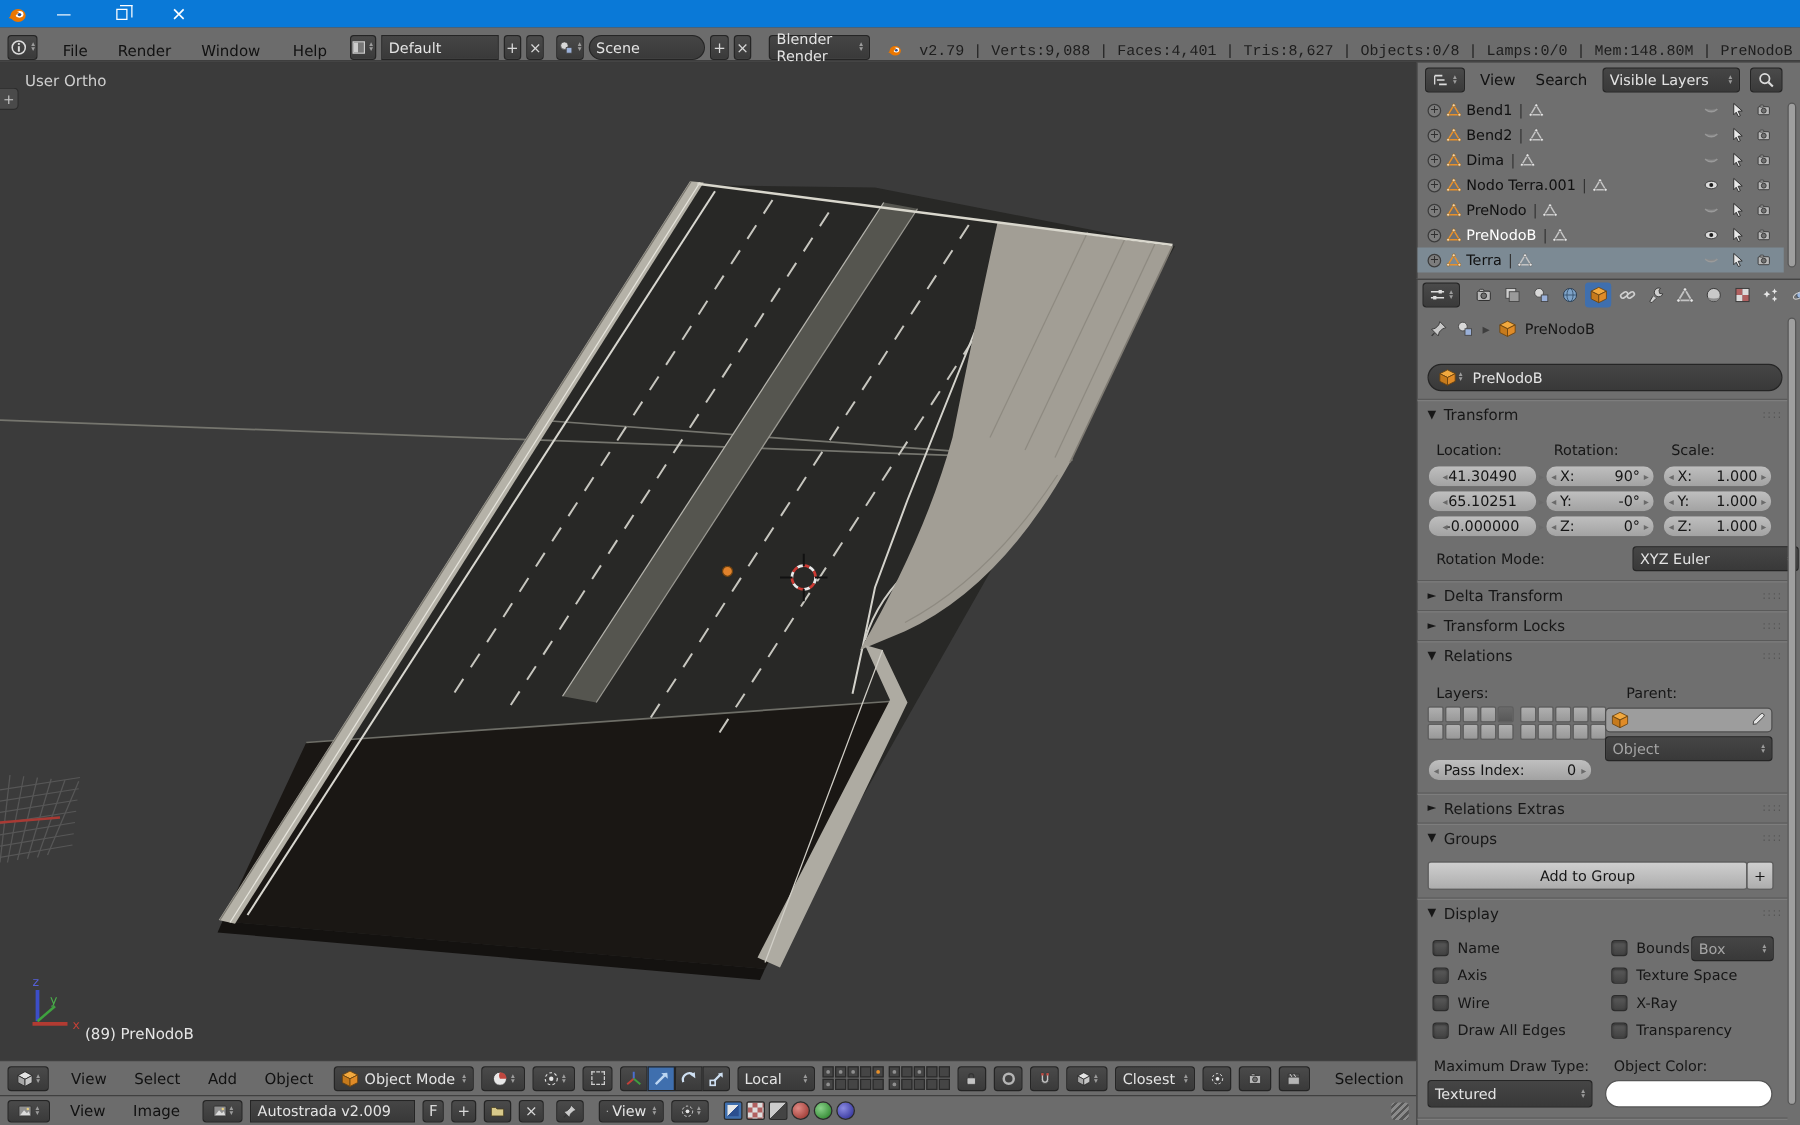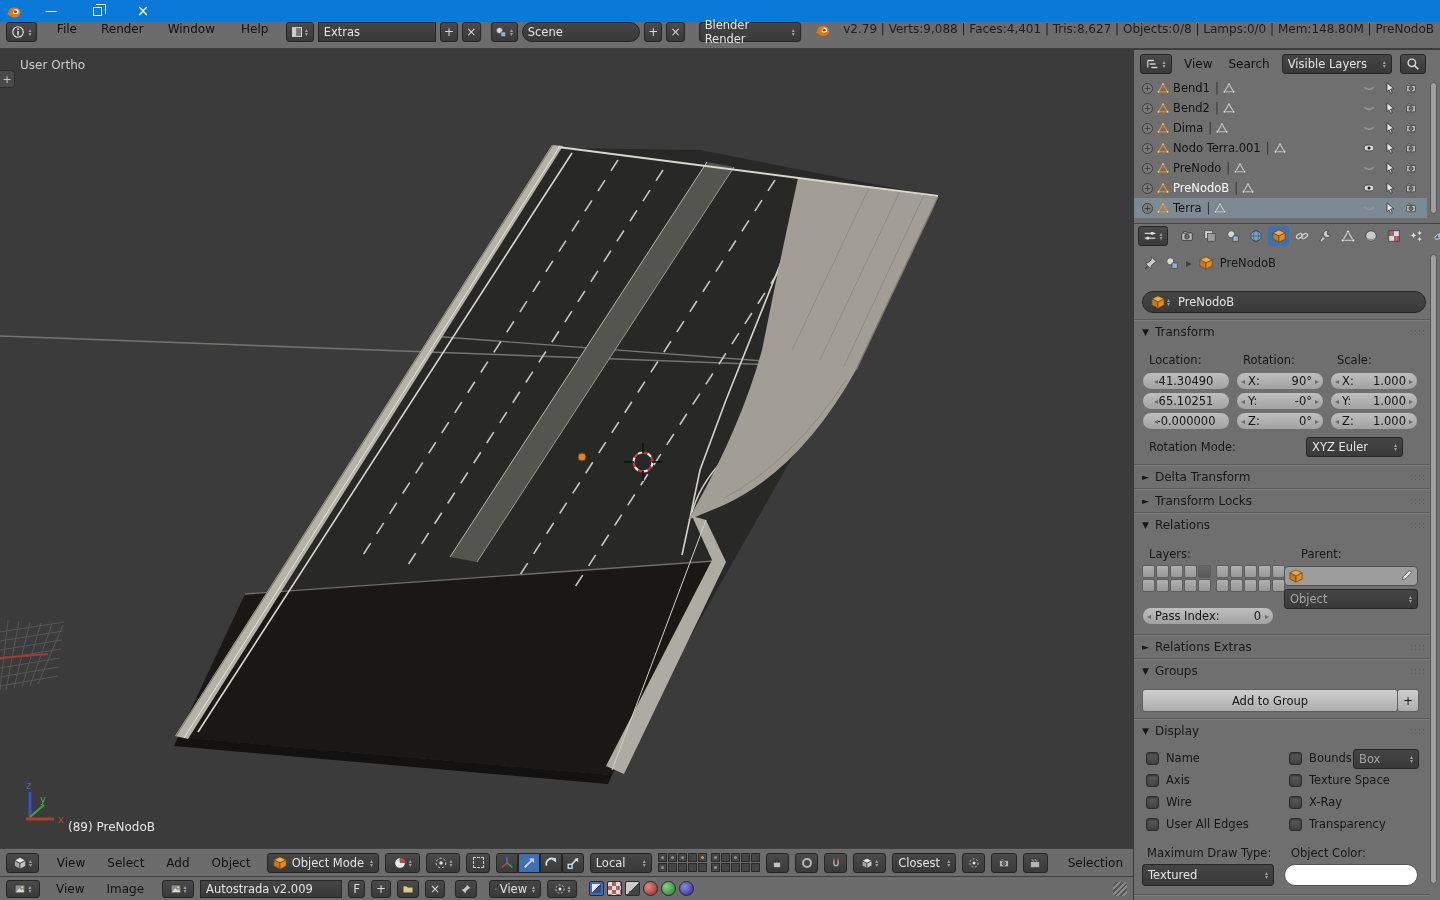--- a/index.html
+++ b/index.html
@@ -28,22 +28,22 @@
   .btnL { background:linear-gradient(#cfcfcf,#adadad); border:1px solid #5f5f5f; border-radius:3px;
     color:#151515; font-size:11.5px; display:flex; align-items:center; justify-content:center; }
   .cb { width:13px; height:13px; border-radius:3px; border:1px solid #2c2c2c;
     background:linear-gradient(#5c5c5c,#424242); box-shadow:inset 0 1px 2px rgba(0,0,0,.45); }
   .pgrip { color:#565656; font-size:9px; letter-spacing:1px; }
   .i16 { width:16px; height:16px; } .i14 { width:14px; height:14px; } .i12 { width:12px; height:12px; }
   .griphatch { background:repeating-linear-gradient(135deg,#8a8a8a 0 2px,#555 2px 4px); }
 
   
   #infobar { position:absolute; top:22px; left:0; width:1440px; height:27px; background:#6c6c6c;
-    border-bottom:1px solid #3e3e3e; display:flex; align-items:flex-start; gap:4px; padding:0 6px; }
-  #infobar .stats { color:#1d1d1d; font-size:12px; margin-left:10px; white-space:nowrap; }
+    border-bottom:1px solid #3e3e3e; display:flex; align-items:flex-end; gap:4px; padding:0 6px; }
+  #infobar .stats { color:#1d1d1d; font-size:12px; margin-left:10px; white-space:nowrap;font-family:Liberation Mono, monospace; }
 
   
   #viewport { position:absolute; top:50px; left:0; width:1133px; height:798px; background:#3b3b3b; overflow:hidden; }
   #viewport .ovl { position:absolute; color:#cfcfcf; font-size:12px; }
   #vp-plus { position:absolute; left:0; top:20px; width:15px; height:18px; background:#4a4a4a;
     border:1px solid #2c2c2c; border-left:none; border-radius:0 4px 4px 0; color:#c8c8c8;
     font-size:11px; display:flex; align-items:center; justify-content:center; }
 
   
   #outliner { position:absolute; top:50px; left:1133px; width:307px; height:173px; background:#6f6f6f; border-left:1px solid #383838; }
@@ -285,21 +285,21 @@
   <span class="menu" style="margin-left:14px;margin-right:10px">Help</span>
 
   <div class="tbtn" style="width:30px">
     <span style="display:inline-block;width:10px;height:10px;border:1px solid #ccc;background:linear-gradient(90deg,#ccc 40%,#777 40%)"></span>
     <span class="uds" style="display:flex;flex-direction:column;line-height:4px;font-size:6px;color:#9d9d9d;margin-left:3px">
         <i>▴</i>
         <i>▾</i>
       </span>
   </div>
   <div class="dd" style="width:130px;border-radius:0">
-      <span>Extras</span>
+      <span>Default</span>
     </div>
   <div class="tbtn" style="width:20px">
       <span>+</span>
     </div>
   <div class="tbtn" style="width:20px">
       <span>×</span>
     </div>
 
   <div class="tbtn" style="width:30px;margin-left:6px">
     <svg class="i12">
@@ -773,21 +773,21 @@
       <span class="lr" style="margin-left:3px">▸</span>
   </div>
   <div class="num row" style="top:188px;left:196px;width:88px">
     <span class="lr">◂</span>
       <span style="margin-left:3px">Z:</span>
       <span style="margin-left:auto">1.000</span>
       <span class="lr" style="margin-left:3px">▸</span>
   </div>
 
   <span class="row" style="top:216px;left:15px">Rotation Mode:</span>
-  <div class="dd row" style="top:213px;left:172px;width:97px">
+  <div class="dd row" style="top:213px;left:172px;width:133px">
     <span>XYZ Euler</span>
       <span class="uds">
         <i>▴</i>
         <i>▾</i>
       </span>
   </div>
 
   <div class="pdiv" style="top:240px"></div>
   <div class="phead" style="top:244px">
     <span style="font-size:9px">►</span>
@@ -890,21 +890,21 @@
   <div class="row" style="top:549px;left:12px;gap:7px">
       <span class="cb"></span>
       <span>Axis</span>
     </div>
   <div class="row" style="top:571px;left:12px;gap:7px">
       <span class="cb"></span>
       <span>Wire</span>
     </div>
   <div class="row" style="top:593px;left:12px;gap:7px">
       <span class="cb"></span>
-      <span>User All Edges</span>
+      <span>Draw All Edges</span>
     </div>
 
   <div class="row" style="top:527px;left:155px;gap:7px">
       <span class="cb"></span>
       <span>Bounds</span>
     </div>
   <div class="dd row" style="top:525px;left:219px;width:66px;color:#a5a5a5">
     <span>Box</span>
       <span class="uds">
         <i>▴</i>
@@ -1120,21 +1120,21 @@
 
   <div class="tbtn" style="width:32px;height:18px">
     <svg class="i12">
         <use href="#sym-imageic"></use>
       </svg>
     <span style="display:flex;flex-direction:column;line-height:4px;font-size:6px;color:#9d9d9d;margin-left:2px">
         <i>▴</i>
         <i>▾</i>
       </span>
   </div>
-  <div class="dd" style="width:142px;height:18px;border-radius:0">
+  <div class="dd" style="width:132px;height:18px;border-radius:0">
       <span>Autostrada v2.009</span>
     </div>
   <div class="tbtn" style="width:17px;height:18px">
       <span>F</span>
     </div>
   <div class="tbtn" style="width:20px;height:18px">
       <span>+</span>
     </div>
   <div class="tbtn" style="width:22px;height:18px">
       <svg class="i12">

